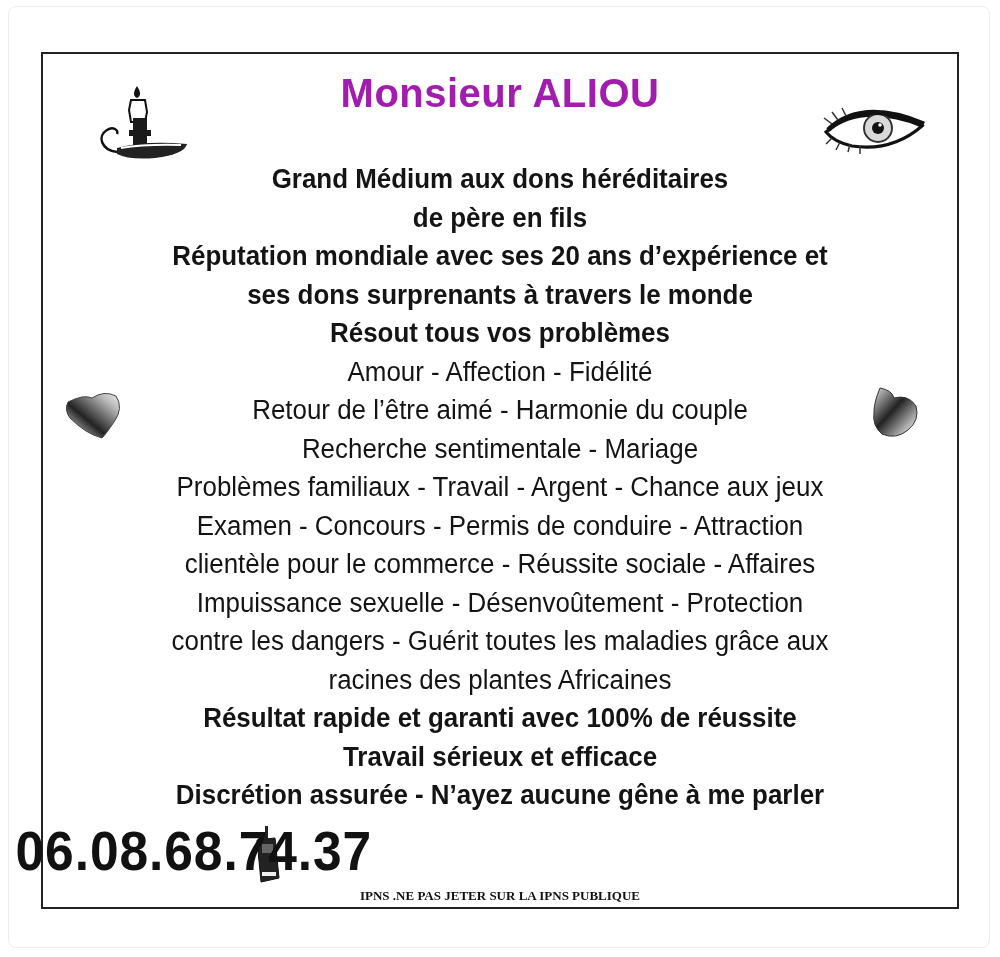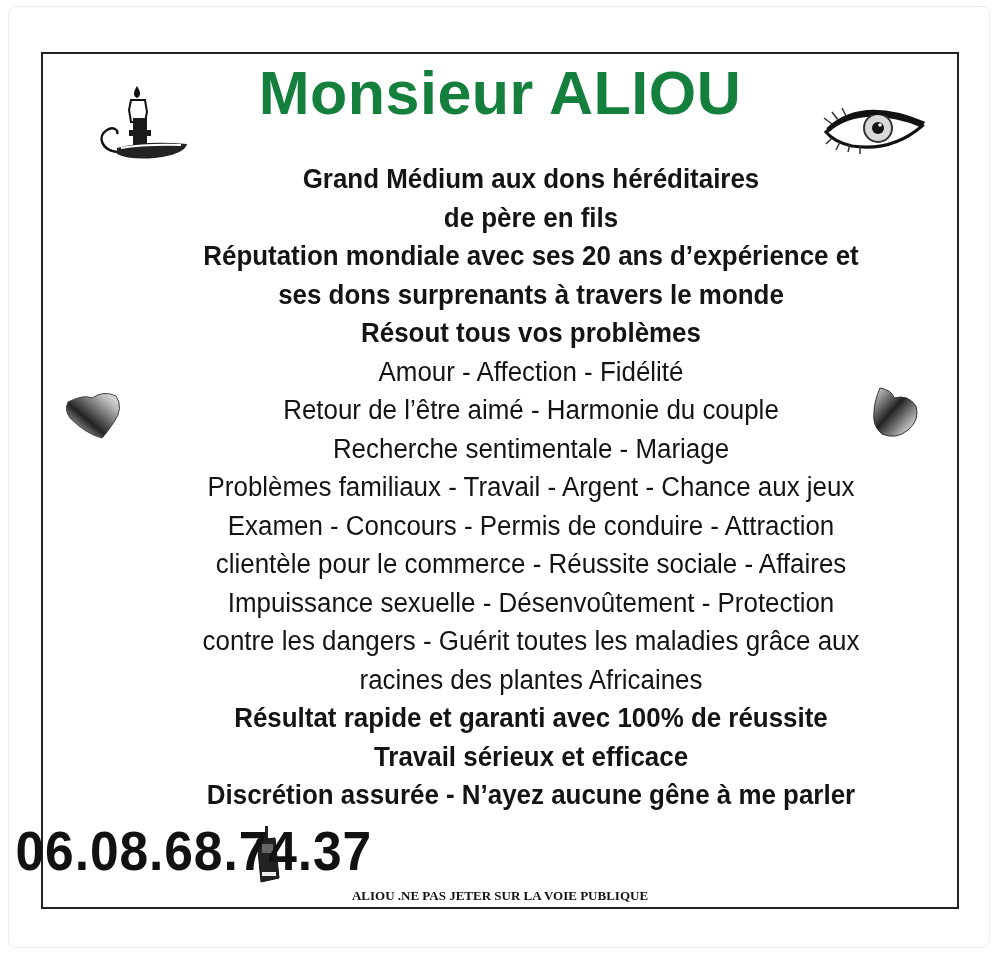--- a/index.html
+++ b/index.html
@@ -1,20 +1,20 @@
 <!DOCTYPE html>
 <html><head>
 <meta charset="utf-8">
 <style>
   html, body { margin:0; padding:0; background:#ffffff; }
   body { width:1000px; height:957px; position:relative; overflow:hidden; font-family:"Liberation Sans", sans-serif; color:#141414; }
   .card { position:absolute; left:8px; top:6px; width:980px; height:940px; border:1px solid #ececec; border-radius:8px; background:#fff; }
   .frame { position:absolute; left:41px; top:52px; width:918px; height:857px; border:2px solid #222; box-sizing:border-box; }
-  .title { position:absolute; left:0; right:0; top:58px; text-align:center; font-weight:bold; font-size:61px; line-height:70px; letter-spacing:0.5px; color:#15803d; }
-  .lines { position:absolute; left:41px; width:918px; top:160px; text-align:center;padding-left:31px; }
+  .title { position:absolute; left:0; right:0; top:58px; text-align:center; font-weight:bold; font-size:40px; line-height:70px; letter-spacing:0.5px; color:#a21caf; }
+  .lines { position:absolute; left:41px; width:918px; top:160px; text-align:center; }
   .ln { font-size:27px; line-height:38.5px; white-space:nowrap; transform:scaleX(0.96); transform-origin:center; }
   .ln.b { font-weight:bold; }
   .phone-row { position:absolute; left:0; right:0; top:818px; text-align:left; }
   .phone { display:inline-block; font-weight:bold; font-size:56px; line-height:66px; letter-spacing:1px; color:#111; transform:scaleX(0.92); }
   .footer { position:absolute; left:0; right:0; top:888px; text-align:center; font-family:"Liberation Serif", serif; font-weight:bold; font-size:13px; color:#111; }
   .ico { position:absolute; }
 </style>
 </head>
 <body>
 
@@ -91,13 +91,13 @@
   <rect x="12" y="0" width="3" height="14" fill="#222"></rect>
   <path d="M4 14 L22 12 L26 52 L8 56 Z" fill="#222" stroke="#111" stroke-width="1"></path>
   <rect x="9" y="18" width="11" height="9" fill="#666"></rect>
   <rect x="9" y="46" width="14" height="4" fill="#eee"></rect>
 </svg>
 
 <div class="phone-row">
   <span class="phone">06.08.68.74.37</span>
 </div>
 
-<div class="footer">ALIOU .NE PAS JETER SUR LA VOIE PUBLIQUE</div>
+<div class="footer">IPNS .NE PAS JETER SUR LA IPNS PUBLIQUE</div>
 
 </body></html>

